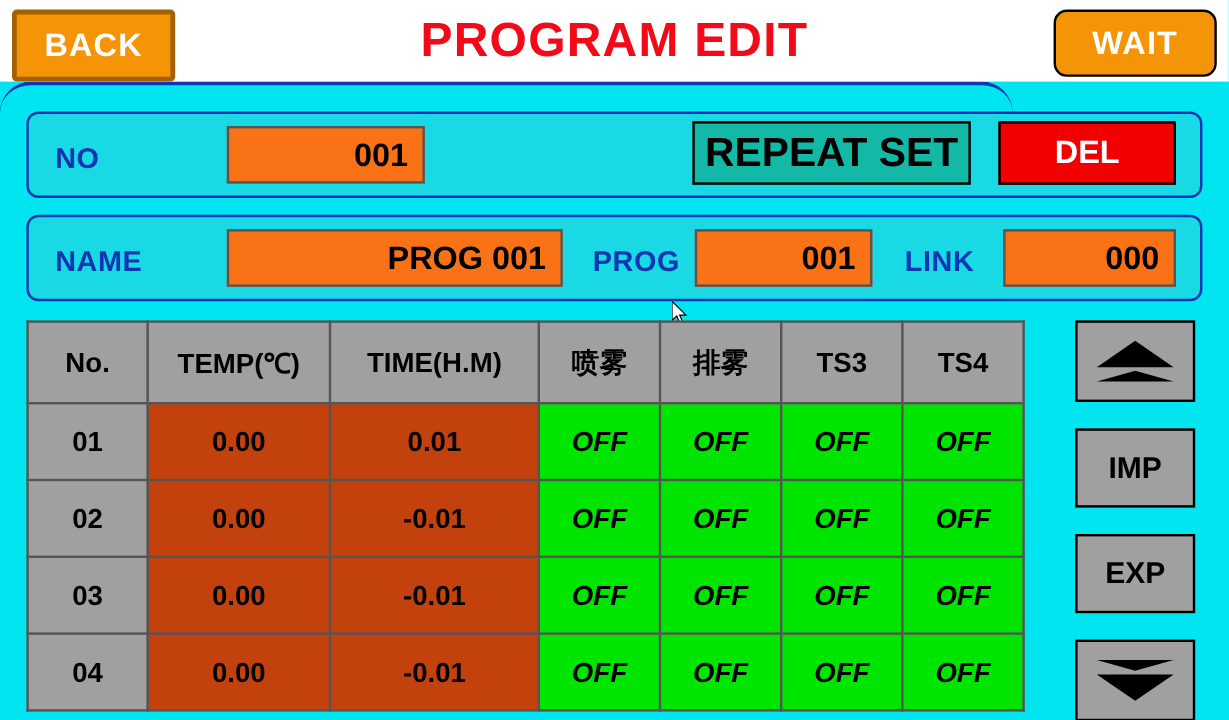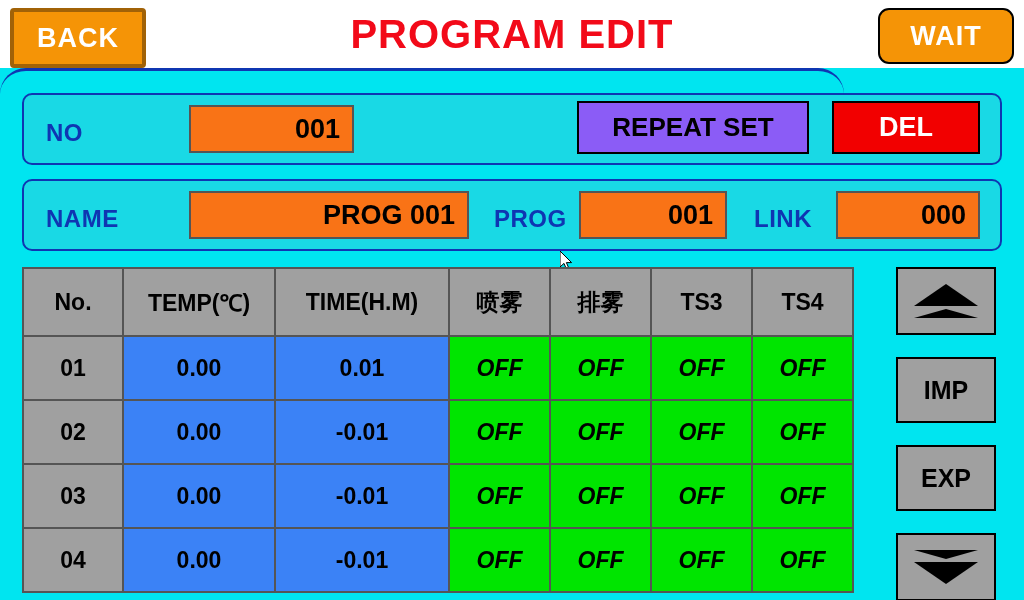--- a/index.html
+++ b/index.html
@@ -116,24 +116,24 @@
     padding-right: 12px;
   }
 
   
   #no-label { left: 22px; top: 24px; }
   #no-value { left: 165px; top: 10px; width: 165px; height: 48px; }
   #repeat-set-button {
     position: absolute;
     left: 553px; top: 6px;
     width: 232px; height: 53px;
-    background: #8b5cf6;
+    background: #14b8a6;
     border: 2px solid #000000;
     color: #000000;
-    font-size: 26px;
+    font-size: 34px;
     font-weight: bold;
     display: flex;
     align-items: center;
     justify-content: center;
     box-sizing: border-box;
   }
   #del-button {
     position: absolute;
     left: 808px; top: 6px;
     width: 148px; height: 53px;
@@ -182,21 +182,21 @@
     padding: 0;
   }
   #program-table thead th {
     background: #a0a0a0;
     height: 66px;
   }
   td.idx-cell {
     background: #a0a0a0;
   }
   td.num-cell {
-    background: #3b82f6;
+    background: #c2410c;
     font-size: 24px;
   }
   td.state-cell {
     background: #00e500;
     color: #f20000;
     font-style: italic;
     font-size: 25px;
   }
   col.c-no    { width: 100px; }
   col.c-temp  { width: 152px; }

